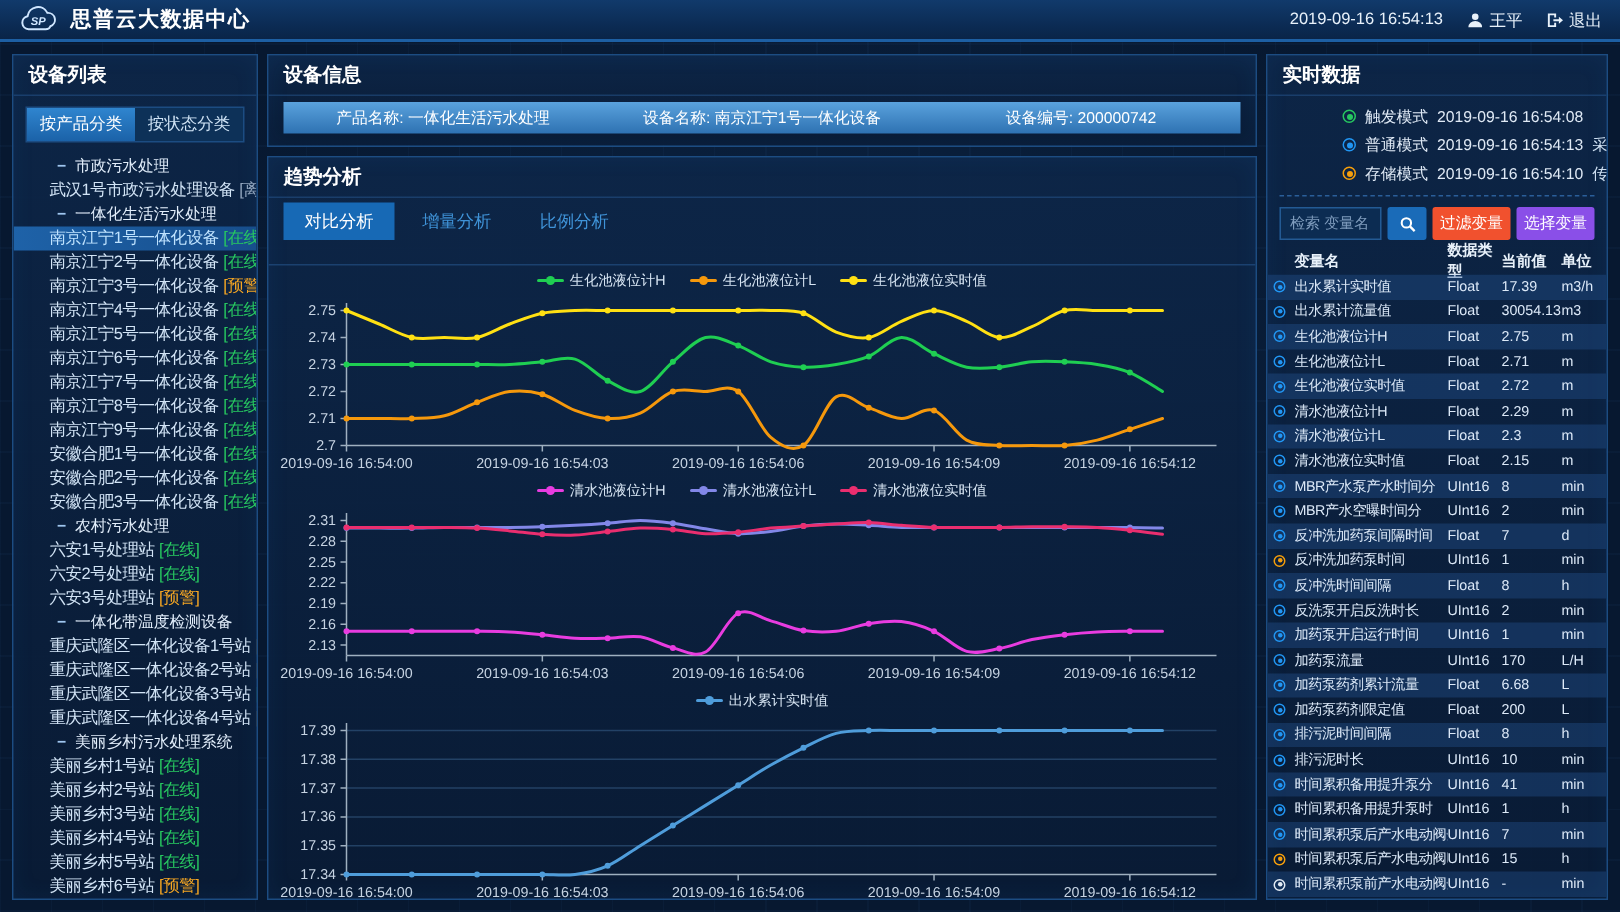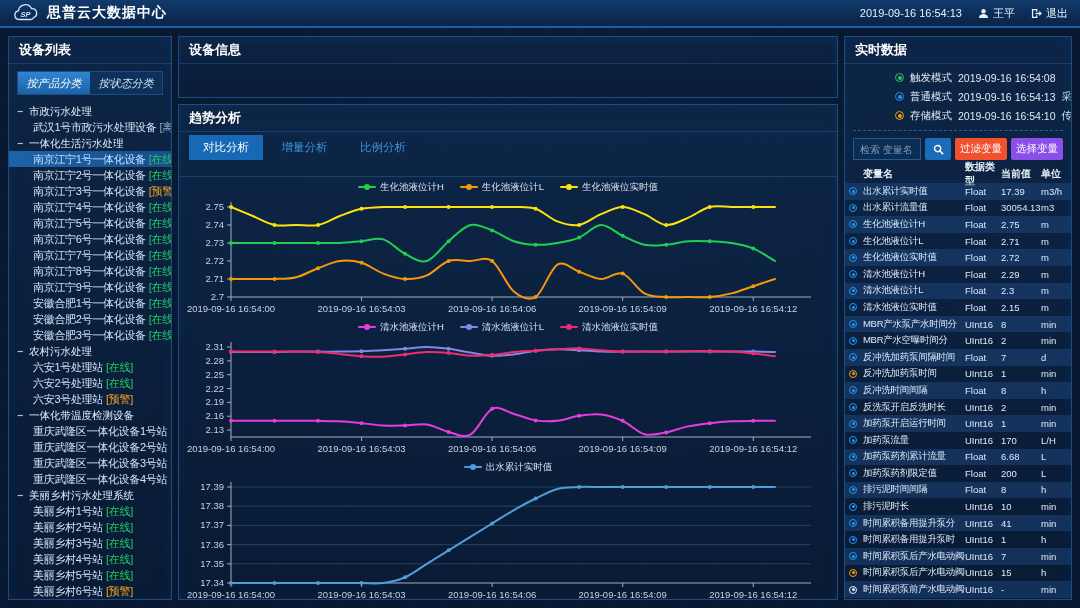--- a/index.html
+++ b/index.html
@@ -37,25 +37,25 @@
     box-shadow:inset 0 0 14px rgba(30,110,190,.10);
     display:flex; flex-direction:column; overflow:hidden;
   }
   .panel-title{
     flex:0 0 26px; line-height:26px; padding:0 10px;
     font-size:13px; font-weight:bold; color:#fff;
     border-bottom:1px solid rgba(42,94,153,.45);
   }
   
   .left{ flex:0 0 164px; }
-  .side-tabs{ display:flex; margin:7px 8px 6px; border:1px solid #1c4c82; height:24px;font-style:italic; }
+  .side-tabs{ display:flex; margin:7px 8px 6px; border:1px solid #1c4c82; height:24px; }
   .side-tab{ flex:1; text-align:center; line-height:22px; font-size:11px; color:#cfe3f5; background:#0d3158; cursor:pointer; white-space:nowrap; overflow:hidden;}
   .side-tab.active{ background:linear-gradient(180deg,#2f85cf,#1b62a8); color:#fff; }
   .tree{ flex:1; overflow:hidden; padding-top:2px; }
-  .tree-group{ height:16px; line-height:16px; font-size:10.5px; color:#e2eefb; padding-left:8px; white-space:nowrap; overflow:hidden; cursor:pointer;}
+  .tree-group{ height:16px; line-height:16px; font-size:10.5px; color:#e2eefb; padding-left:8px; white-space:nowrap; overflow:hidden; cursor:pointer;margin-left:21px;}
   .tree-group .minus{ display:inline-block; width:12px; color:#9fc6ef; font-weight:bold; }
   .tree-item{ height:16px; line-height:16px; padding-left:24px; display:flex; gap:3px; font-size:11px; color:#d2e4f6; white-space:nowrap; overflow:hidden; cursor:pointer; letter-spacing:-0.3px;}
   .tree-item.selected{ background:linear-gradient(90deg,#1e62a8,#174e8c); color:#bfe3ff; }
   .st-online{ color:#27c860; } .st-warn{ color:#f5a623; } .st-offline{ color:#90a4bd; }
   
   .mid{ flex:1; display:flex; flex-direction:column; gap:6px; min-width:0; }
   .info-panel{ flex:0 0 62px; }
   .info-bar{
     margin:4px 10px 8px; height:26px;
     background:linear-gradient(180deg,#5aa2dd,#2e72b2);
@@ -250,20 +250,34 @@
         <div class="tree-item">
           <span>美丽乡村6号站</span>
           <span class="st-warn">[预警]</span>
         </div>
       </div>
   </div>
 
   <div class="mid">
     <div class="panel info-panel">
       <div class="panel-title">设备信息</div>
+      <div class="info-bar">
+        <div class="info-cell">
+          <span>产品名称:</span>
+          <span>一体化生活污水处理</span>
+        </div>
+        <div class="info-cell">
+          <span>设备名称:</span>
+          <span>南京江宁1号一体化设备</span>
+        </div>
+        <div class="info-cell">
+          <span>设备编号:</span>
+          <span>200000742</span>
+        </div>
+      </div>
     </div>
 
     <div class="panel trend-panel">
       <div class="panel-title">趋势分析</div>
       <div class="ttabs">
         <span class="ttab active">对比分析</span>
         <span class="ttab">增量分析</span>
         <span class="ttab">比例分析</span>
       </div>
       <div class="charts">

